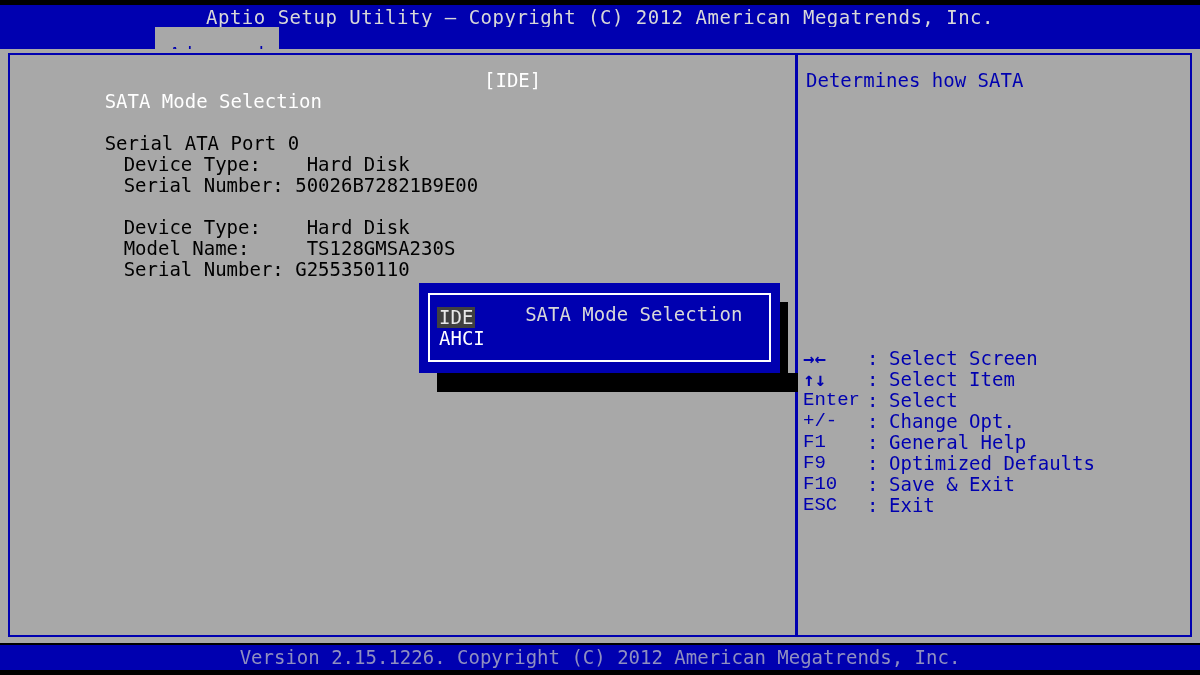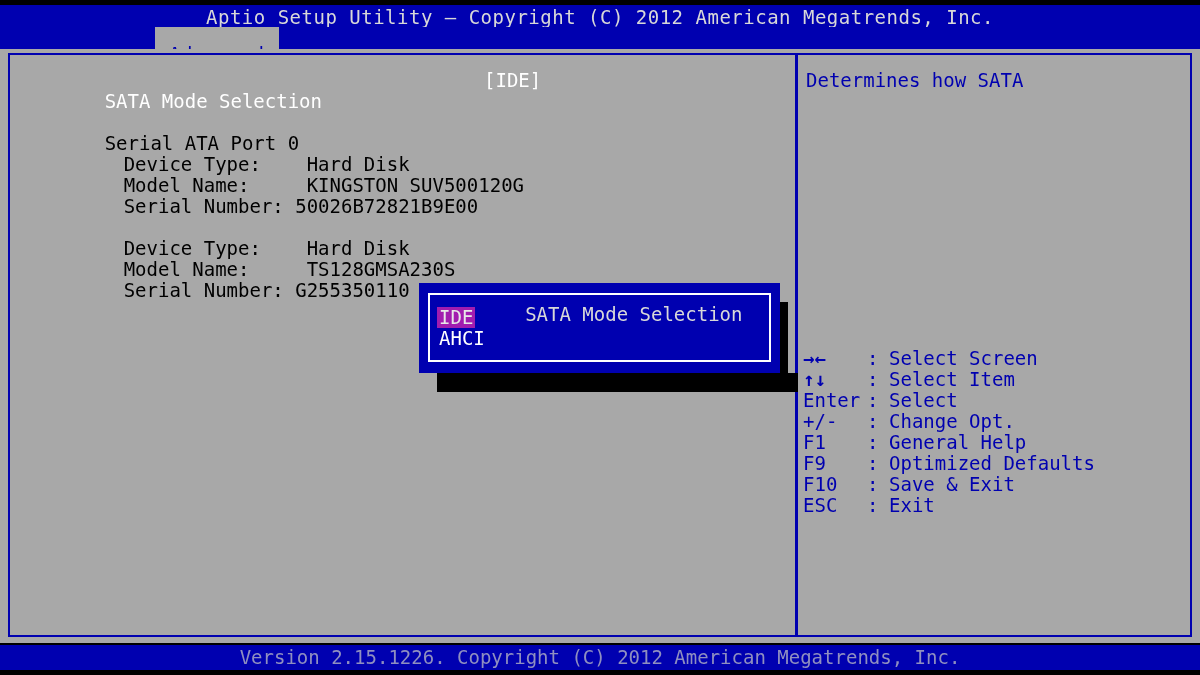--- a/index.html
+++ b/index.html
@@ -138,21 +138,21 @@
     font-size: 19px;
     line-height: 21px;
     color: #0000b0;
     white-space: pre;
   }
   .keyrow .kname {
     position: absolute; left: 0; top: 0;
     white-space: pre;
     font-weight: bold;
   }
-  .keyrow .kname.plain { font-weight: normal; }
+  .keyrow .kname.plain { font-weight: normal; font-family: Liberation Mono, monospace; }
   .keyrow .kcolon {
     position: absolute; left: 64px; top: 0;
   }
   .keyrow .kdesc {
     position: absolute; left: 86px; top: 0;
     white-space: pre;
   }
 
   
   .popup-shadow {
@@ -196,21 +196,21 @@
   .popt {
     font-size: 19px;
     line-height: 21px;
     color: #ffffff;
     white-space: pre;
     display: inline-block;
     padding: 0 2px;
   }
   .popt-wrap { height: 21px; }
   .popt.active {
-    background: #a21caf;
+    background: #404040;
     color: #e8e8e8;
   }
 
   
   .shadow-frag {
     position: absolute;
     left: 788px; top: 373px;
     width: 10px; height: 19px;
     background: #000000;
   }
@@ -256,23 +256,20 @@
     <div class="srow selected">
       <span>SATA Mode Selection</span>
       <span class="sval">[IDE]</span>
     </div>
     <div class="srow spacer"></div>
     <div class="srow">
       <span>Serial ATA Port 0</span>
     </div>
     <div class="srow indent1">
       <span>Device Type:    Hard Disk</span>
-    </div>
-    <div class="srow indent1">
-      <span>Model Name:     KINGSTON SUV500120G</span>
     </div>
     <div class="srow indent1">
       <span>Serial Number: 50026B72821B9E00</span>
     </div>
     <div class="srow spacer"></div>
     <div class="srow indent1">
       <span>Device Type:    Hard Disk</span>
     </div>
     <div class="srow indent1">
       <span>Model Name:     TS128GMSA230S</span>

